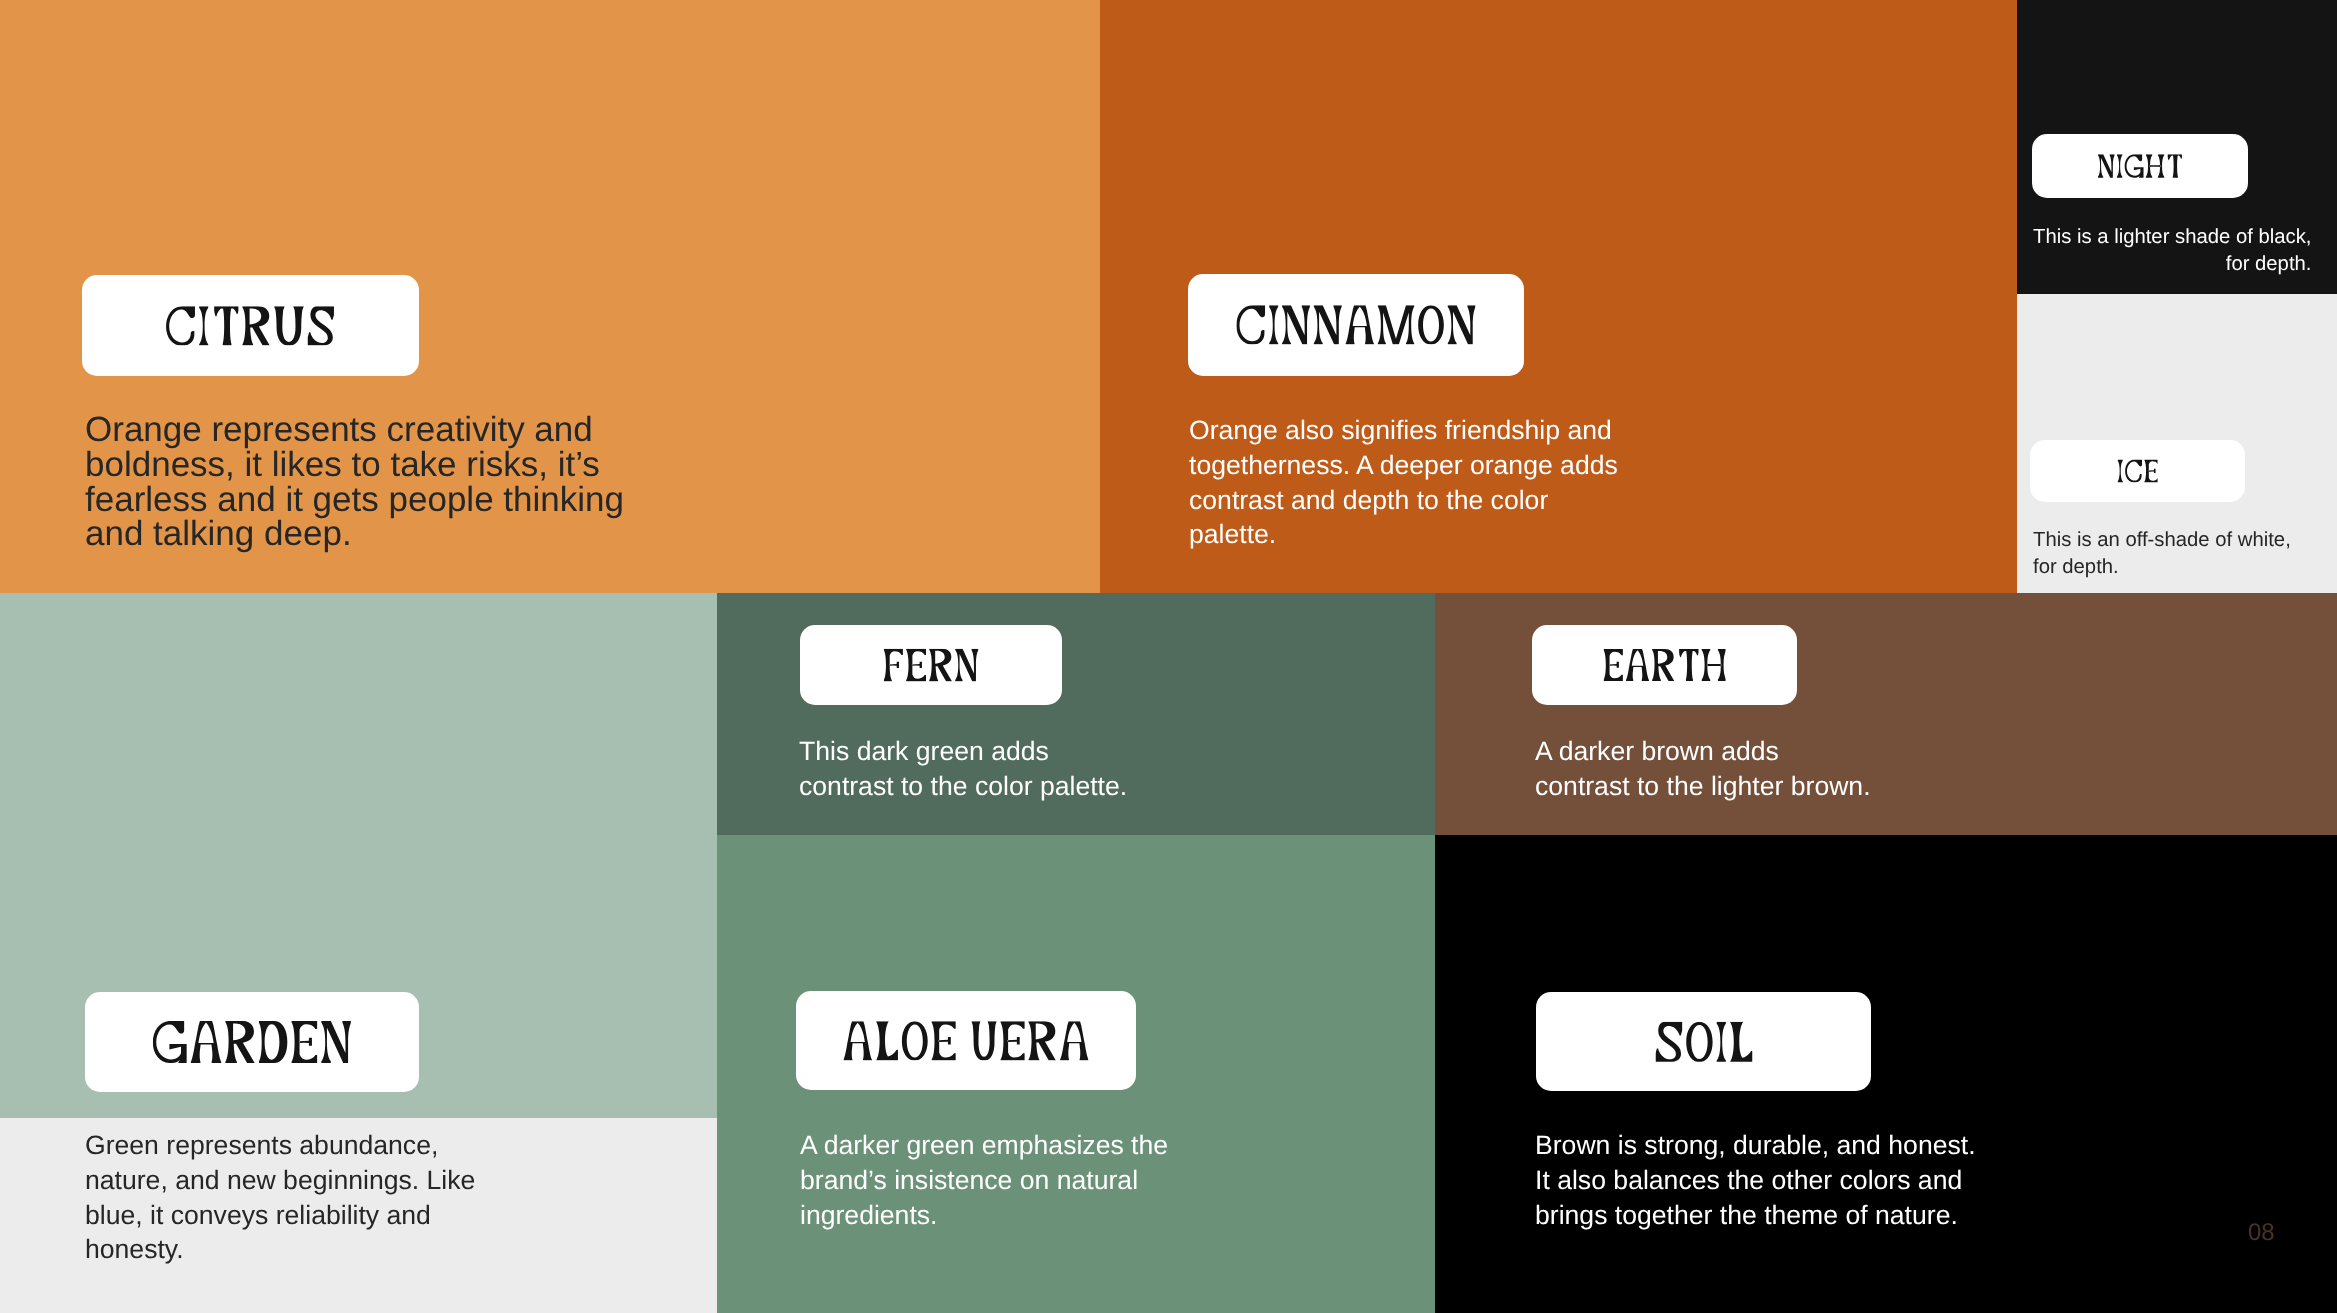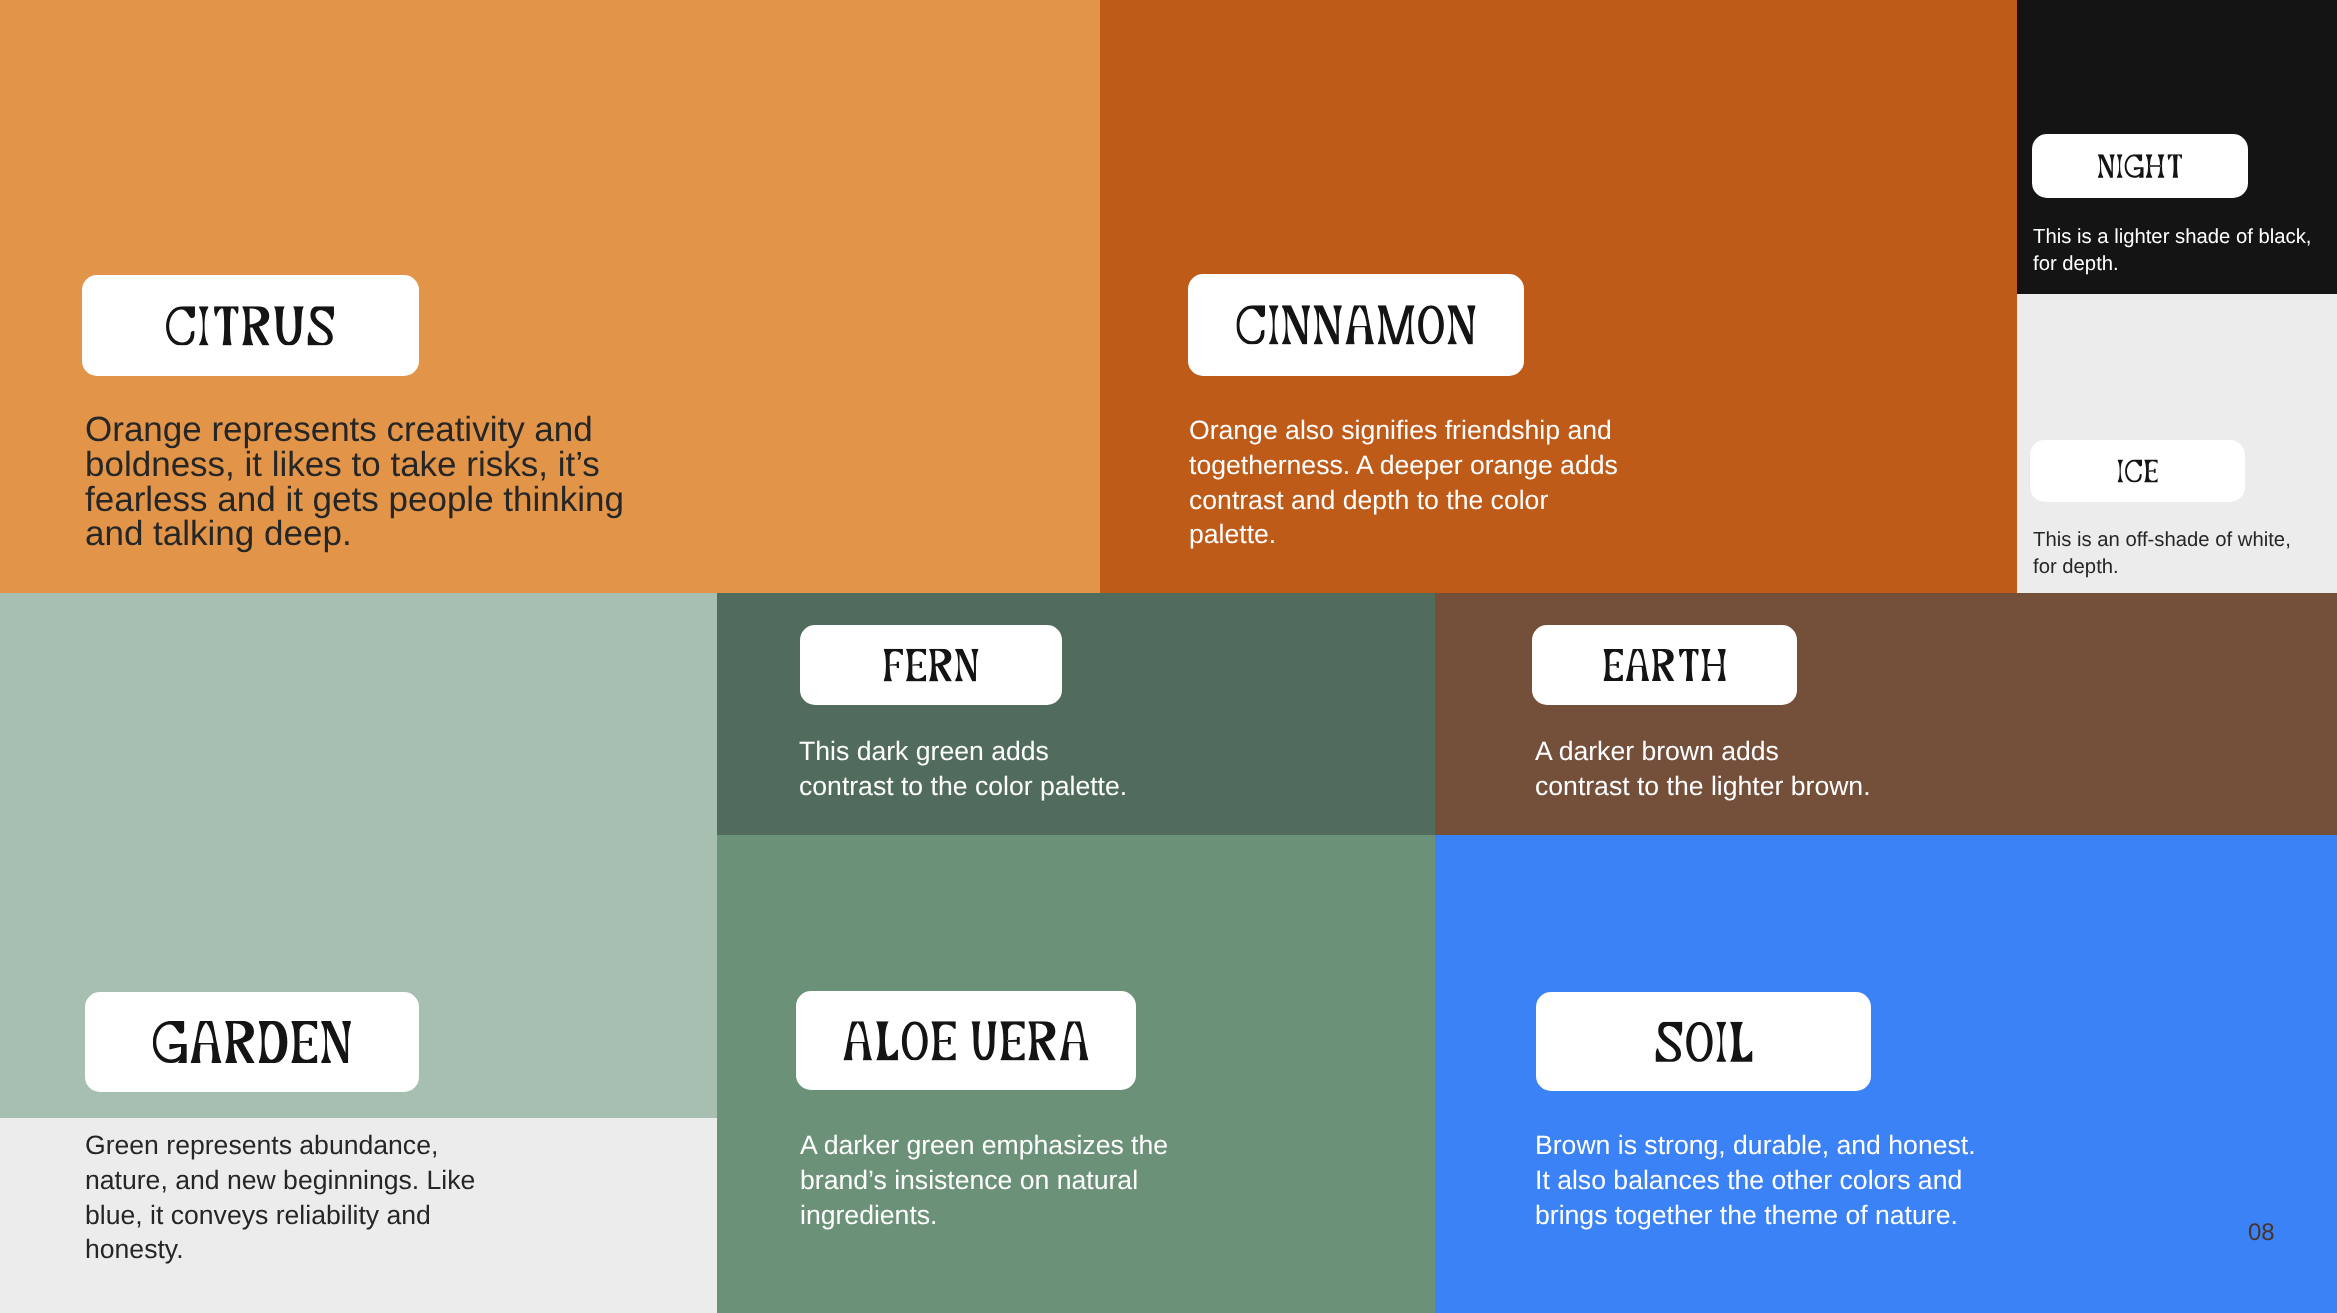--- a/index.html
+++ b/index.html
@@ -69,21 +69,21 @@
             <g fill="#141414">
               <path transform="translate(0,0)" d="M0 0L0 4C6.5 12.5 9.2 27 9.2 50C9.2 73 6.5 87.5 0 96L0 100L22.5 100L22.5 96C16 87.5 13.3 73 13.3 50L13.3 16L52 100L63.5 100L63.5 50C63.5 27 66.2 12.5 70.8 4L70.8 0L50 0L50 4C54.6 12.5 57.3 27 57.3 50L57.3 76L22.5 0Z"></path>
               <path transform="translate(80.8,0)" d="M0 0L0 4C6.5 12.5 9.2 27 9.2 50C9.2 73 6.5 87.5 0 96L0 100L22.9 100L22.9 96C16.4 87.5 13.7 73 13.7 50C13.7 27 16.4 12.5 22.9 4L22.9 0Z"></path>
               <path transform="translate(112.19999999999999,0)" d="M76.41 0L43 0C19.28 0 1.5 21.5 1.5 51C1.5 79.5 18.75 100 44.08 100C52.7 100 60.24 97.5 65.63 92.5L61.32 100L81.8 100L81.8 55L40.84 55L40.84 58.5L68.33 61.5L68.33 77C64.02 86.5 55.93 91.5 46.23 91.5C26.83 91.5 9.58 74 9.58 51C9.58 28 23.6 8.5 41.38 8.5C47.85 8.5 52.16 12 55.93 17.5L60.78 24.5C63.48 28.2 65.63 30 68.87 30C72.85 30 75.87 27 75.87 22.5L75.87 0ZM40.84 58.5L40.84 68L68.33 61.5Z"></path>
               <path transform="translate(204,0)" d="M0 0L0 4C6.5 12.5 9.2 27 9.2 50C9.2 73 6.5 87.5 0 96L0 100L27 100L27 96C20.5 87.5 17.8 73 17.8 50C17.8 27 20.5 12.5 27 4L27 0ZM51 0L51 4C57.5 12.5 60.2 27 60.2 50C60.2 73 57.5 87.5 51 96L51 100L78 100L78 96C71.5 87.5 68.8 73 68.8 50C68.8 27 71.5 12.5 78 4L78 0ZM16.5 45.2L21.8 46.6L56.2 46.6L61.5 45.2L61.5 54.8L56.2 53.4L21.8 53.4L16.5 54.8Z"></path>
               <path transform="translate(292,0)" d="M0 0L66 0L66 11C65.5 16 64.5 19 63 20L62 20C60 14 57 9 53.5 6.5C51.5 5.5 49.5 5.5 47.5 6.5C45.5 18 44.8 32 44.8 50C44.8 70 46 88 48.5 95.5L48.5 100L26.5 100L26.5 95.5C29 88 30.2 70 30.2 50C30.2 32 29.5 18 27.5 6.5C25.5 5.5 23.5 5.5 21.5 6.5C17 9.5 13 16.5 10.5 26L9 26C7 23 5.5 16.5 5 11L5 0Z"></path>
             </g>
           </svg>
         </span>
     </div>
-    <div class="desc" style="position: absolute; left: 16px; top: 223.5px; font-size: 20.3px; line-height: 27.7px; color: rgb(255, 255, 255); white-space: pre-line;">This is a lighter shade of black,
+    <div class="desc" style="position: absolute; left: 16px; top: 223.5px; font-size: 20.3px; line-height: 27.7px; color: rgb(255, 255, 255); white-space: pre-line; text-align: right;">This is a lighter shade of black,
 for depth.</div>
   </div>
   <div class="swatch" style="position: absolute; left: 2017px; top: 294px; width: 369px; height: 299px; background: rgb(236, 236, 236); padding-left: 18px;">
     <div class="chip" style="position: absolute; left: 13px; top: 146px; width: 215px; height: 62px; background: rgb(255, 255, 255); border-radius: 15px;">
       <span class="wordmark">
           <svg width="40.91" height="23.10" viewBox="0 0 177.10000000000002 100">
             <g fill="#141414">
               <path transform="translate(0,0)" d="M0 0L0 4C6.5 12.5 9.2 27 9.2 50C9.2 73 6.5 87.5 0 96L0 100L22.9 100L22.9 96C16.4 87.5 13.7 73 13.7 50C13.7 27 16.4 12.5 22.9 4L22.9 0Z"></path>
               <path transform="translate(31.4,0)" d="M74.9 0L42.16 0C18.93 0 1.5 21.5 1.5 51C1.5 79.5 18.4 100 42.69 100C60.11 100 72.79 88.5 72.79 72L72.79 62.5L69.62 62.5C65.92 62.5 63.81 65 63.81 68.5C63.81 82 54.83 91.5 43.22 91.5C24.73 91.5 9.42 74 9.42 51C9.42 28 23.15 8.5 40.58 8.5C46.91 8.5 51.14 12 54.83 17.5L59.59 24.5C62.23 28.2 64.34 30 67.51 30C71.41 30 74.37 27 74.37 22.5L74.37 0Z"></path>
               <path transform="translate(115.30000000000001,0)" d="M1 0L1 3C5.64 11 8.21 26 8.21 50C8.21 74 5.64 89 1 97L1 100L61.8 100L61.8 81L57.68 81C52.53 89 45.31 92 35.52 92C28.31 92 22.64 87.5 20.06 79L20.06 21C22.64 12.5 28.31 8 35.52 8C45.31 8 52.53 11 57.68 19L61.8 19L61.8 0ZM18.52 48.2L42.22 47L42.22 40L49.43 40L49.43 59L42.22 59L42.22 52.2L18.52 51Z"></path>
@@ -161,21 +161,21 @@
               <path transform="translate(467.59999999999997,0)" d="M1 0L40.45 0C58.66 0 68.78 10 68.78 25C68.78 39 58.66 49 42.48 51.5L68.78 97L70.8 100L52.59 100L26.29 54L20.73 54C21.23 72 23.76 89 28.31 97L28.31 100L1 100L1 97C6.06 89 8.59 70 8.59 46C8.59 24 6.06 11 1 3ZM19.21 6L19.21 46C35.39 45 48.54 38 48.54 25.5C48.54 13 38.43 6 24.27 6Z"></path>
               <path transform="translate(547.4,0)" d="M22.63 0L51.47 0L54.56 10C57.65 26 60.74 43 63.83 58C66.41 75 70.01 92 73.1 97L73.1 100L50.44 100L50.44 97C51.98 92 52.5 84 51.98 74L49.93 56L24.18 56L22.12 74C21.6 84 22.12 92 23.66 97L23.66 100L1 100L1 97C4.09 92 7.7 75 10.27 58C13.36 43 16.45 26 19.54 10ZM37.05 3.5C29.84 11 24.69 23 22.12 35C20.57 42 19.54 48 19.03 52.5L55.08 52.5C54.56 48 53.53 42 51.98 35C49.41 23 44.26 11 37.05 3.5Z"></path>
             </g>
           </svg>
         </span>
     </div>
     <div class="desc" style="position: absolute; left: 83px; top: 293px; font-size: 26.6px; line-height: 34.8px; color: rgb(255, 255, 255); white-space: pre-line;">A darker green emphasizes the
 brand’s insistence on natural
 ingredients.</div>
   </div>
-  <div class="swatch" style="position: absolute; left: 1435px; top: 835px; width: 902px; height: 478px; background: #3b82f6;">
+  <div class="swatch" style="position: absolute; left: 1435px; top: 835px; width: 902px; height: 478px; background: #000000;">
     <div class="chip" style="position: absolute; left: 101px; top: 157px; width: 335px; height: 99px; background: rgb(255, 255, 255); border-radius: 15px;">
       <span class="wordmark">
           <svg width="97.00" height="40.40" viewBox="0 0 240.10000000000002 100">
             <g fill="#141414">
               <path transform="translate(0,0)" d="M20.38 0L66 0L66 22L62.6 34L59.69 34C56.29 22 47.56 13 37.85 11C27.66 9 19.41 14 19.41 23C19.41 29 23.29 34.5 32.03 41L43.68 49.5C57.26 59.5 63.09 68 63.09 79.5C63.09 92 51.93 100 34.94 100L0 100L0 78L3.4 66L6.31 66C9.71 79 19.41 90.5 31.06 92.5C41.74 94.5 50.47 89 50.47 79.5C50.47 72.5 46.59 67 36.88 60L24.75 51C12.13 41.5 6.79 33 6.79 22C6.79 9 12.62 2.5 20.38 0Z"></path>
               <path transform="translate(74.5,0)" d="M33.94 0C14.89 0 1.5 21 1.5 50C1.5 79 14.89 100 33.94 100C53 100 66.9 79 66.9 50C66.9 21 53 0 33.94 0ZM33.94 8C46.3 8 54.54 26 54.54 50C54.54 74 46.3 92 33.94 92C22.61 92 13.86 74 13.86 50C13.86 26 22.61 8 33.94 8Z"></path>
               <path transform="translate(151.4,0)" d="M0 0L0 4C6.5 12.5 9.2 27 9.2 50C9.2 73 6.5 87.5 0 96L0 100L22.9 100L22.9 96C16.4 87.5 13.7 73 13.7 50C13.7 27 16.4 12.5 22.9 4L22.9 0Z"></path>
               <path transform="translate(184.3,0)" d="M0 0L32.64 0C26.32 10 23.16 27 23.16 50C23.16 68 25.79 82.5 30.53 89C37.9 88 45.8 82 52.64 72L55.8 72L55.8 100L0 100C6.32 90 9.48 73 9.48 50C9.48 27 6.32 10 0 0Z"></path>
             </g>
           </svg>

